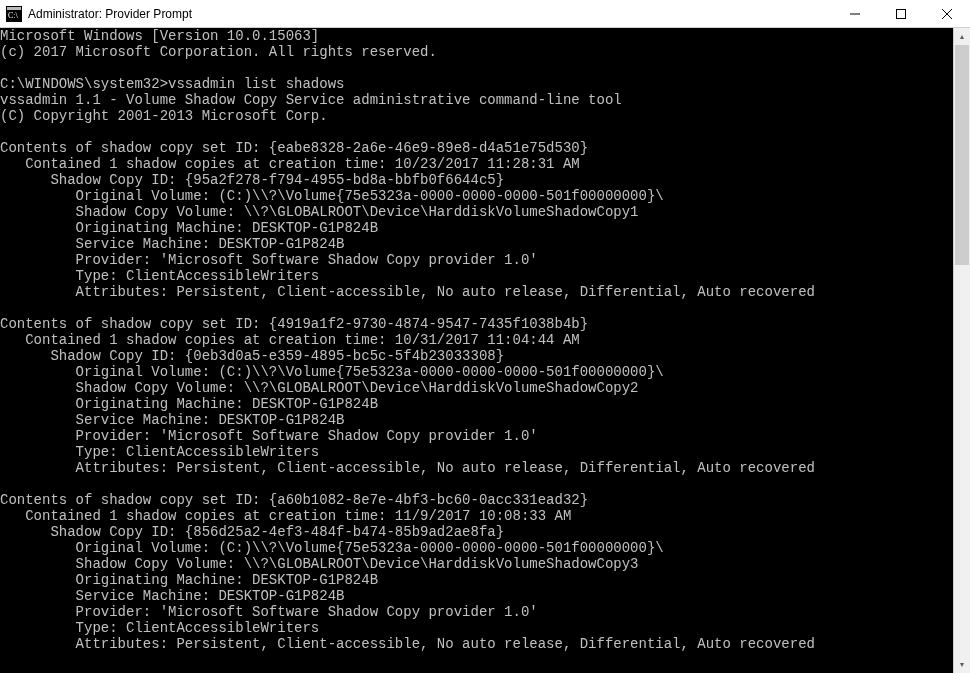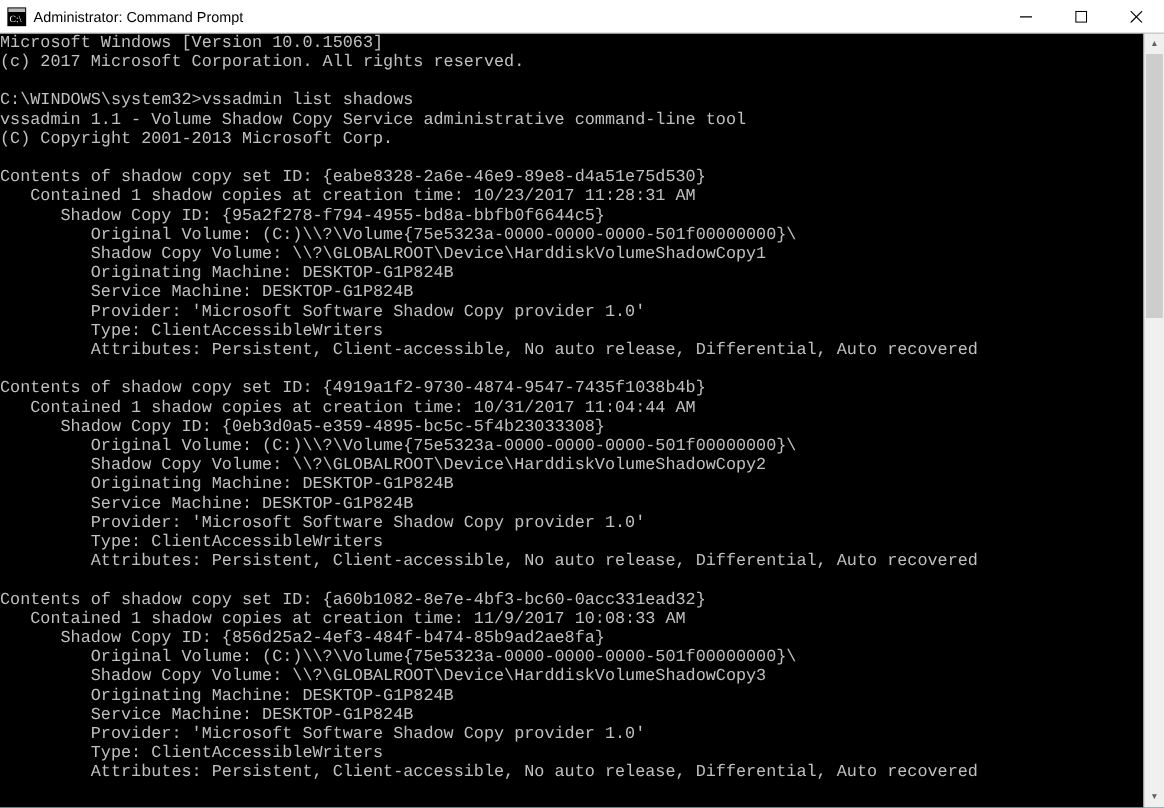--- a/index.html
+++ b/index.html
@@ -43,21 +43,21 @@
       display: flex;
       align-items: center;
       justify-content: center;
       font-size: 10px;
       font-family: 'Segoe MDL2 Assets', Arial;
       cursor: pointer;
     }
     .console-wrap {
       flex: 1;
       display: flex;
-      background: #14b8a6;
+      background: #15803d;
       overflow: hidden;
     }
     .console {
       flex: 1;
       background: #000;
       color: #c0c0c0;
       font-family: Consolas, 'Courier New', monospace;
       font-size: 14px;
       line-height: 16px;
       white-space: pre;
@@ -102,21 +102,21 @@
 <body>
 
 <div class="titlebar">
   <span class="titlebar-icon">
     <svg width="16" height="16" viewBox="0 0 16 16">
       <rect x="0" y="0" width="16" height="16" fill="#000"></rect>
       <rect x="1" y="1" width="14" height="3" fill="#bbb"></rect>
       <text x="2" y="12" font-size="8" fill="#fff" font-family="Consolas">C:\</text>
     </svg>
   </span>
-  <span class="titlebar-title">Administrator: Command Prompt</span>
+  <span class="titlebar-title">Administrator: Provider Prompt</span>
   <div class="titlebar-controls">
     <div class="titlebar-btn">
       <svg width="10" height="10" viewBox="0 0 10 10">
           <line x1="0" y1="5" x2="10" y2="5" stroke="#000" stroke-width="1"></line>
         </svg>
     </div>
     <div class="titlebar-btn">
       <svg width="10" height="10" viewBox="0 0 10 10">
           <rect x="0.5" y="0.5" width="9" height="9" fill="none" stroke="#000" stroke-width="1"></rect>
         </svg>

